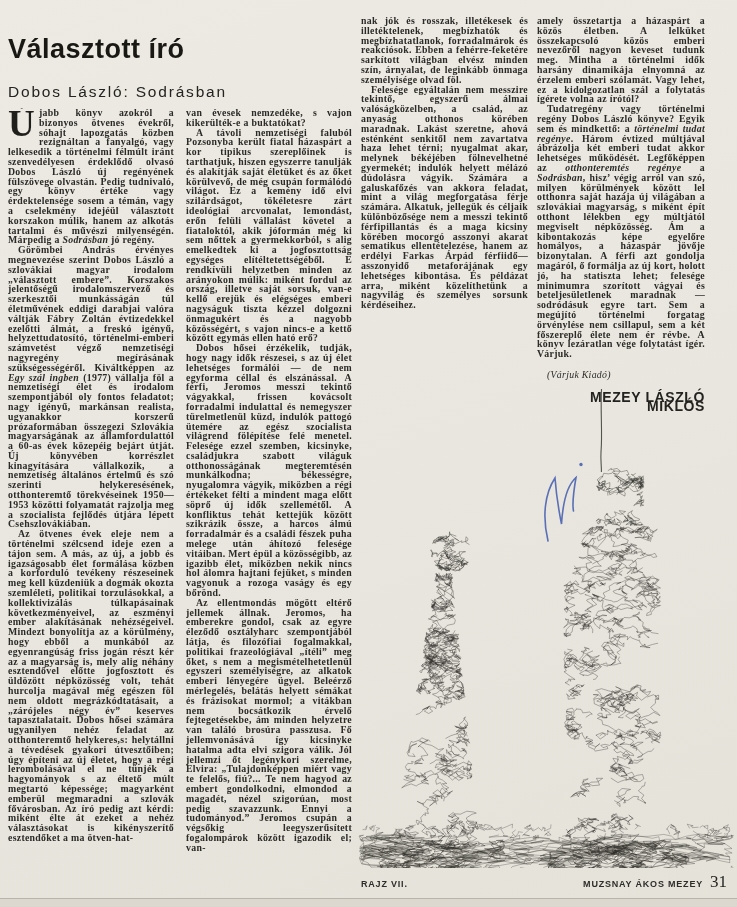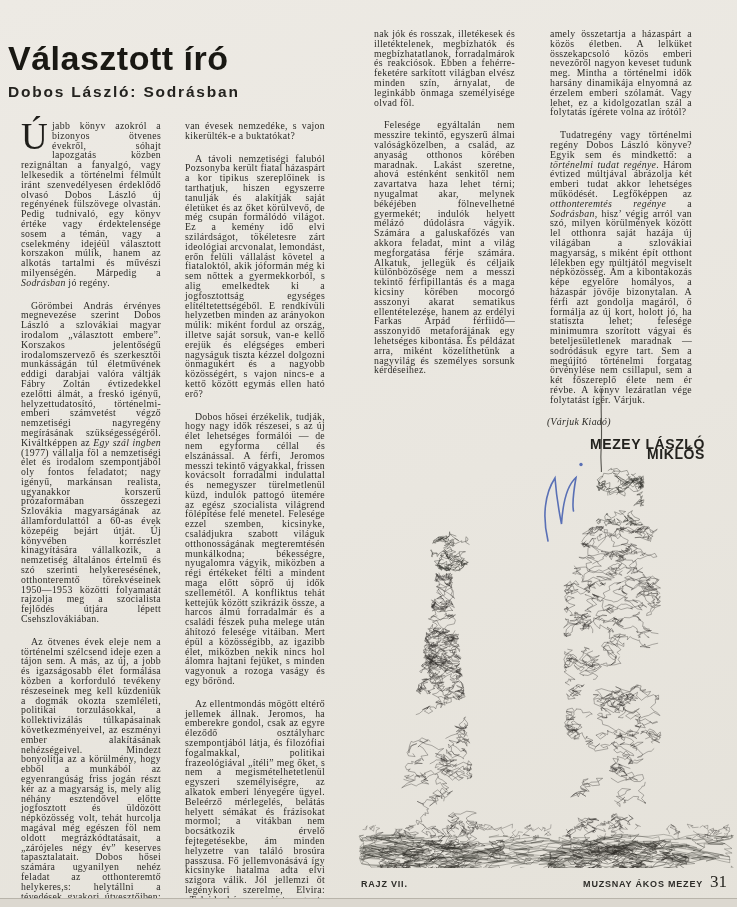--- a/index.html
+++ b/index.html
@@ -7,37 +7,37 @@
     width:737px;height:907px;position:relative;overflow:hidden;
     background:linear-gradient(160deg,#edeae4 0%,#e9e6df 55%,#e5e2da 100%);
     font-family:"Liberation Serif","DejaVu Serif",serif;
     color:#2b2a26;
   }
   .col{
     position:absolute;
     font-size:9.8px;line-height:9.8px;letter-spacing:0.3px;
     text-align:justify;overflow:hidden;
   }
-  .para{margin:13px;text-indent:10px;}
+  .para{margin:0;text-indent:10px;font-weight:bold;}
   .para.noindent{text-indent:0;}
   .para i{font-style:italic;}
   #title{
     position:absolute;left:8px;top:16px;
     font-family:"Liberation Sans","DejaVu Sans",sans-serif;
-    font-weight:700;font-size:34px;letter-spacing:0.5px;color:#191813;
+    font-weight:700;font-size:27px;letter-spacing:0.5px;color:#191813;
     white-space:nowrap;
   }
   #subtitle{
     position:absolute;left:8px;top:70px;
     font-family:"Liberation Sans","DejaVu Sans",sans-serif;
-    font-weight:700;font-size:15.5px;letter-spacing:1.8px;color:#24231f;
+    font-weight:400;font-size:15.5px;letter-spacing:1.8px;color:#24231f;
     white-space:nowrap;
   }
   #col1{left:8px;top:108px;width:166px;height:794px;}
-  #col2{left:172px;top:108px;width:166px;height:794px;}
+  #col2{left:186px;top:108px;width:166px;height:794px;}
   #col3{left:361px;top:16px;width:167px;}
   #col4{left:537px;top:16px;width:168px;}
   .dropcap{
     float:left;font-size:37px;line-height:29px;
     padding:1px 4px 0 0;color:#201f1b;
   }
   .publisher{margin:11px 0 0 10px;font-style:italic;letter-spacing:0.3px;}
   .byline{
     margin-top:13px;text-align:right;
     font-family:"Liberation Sans","DejaVu Sans",sans-serif;

